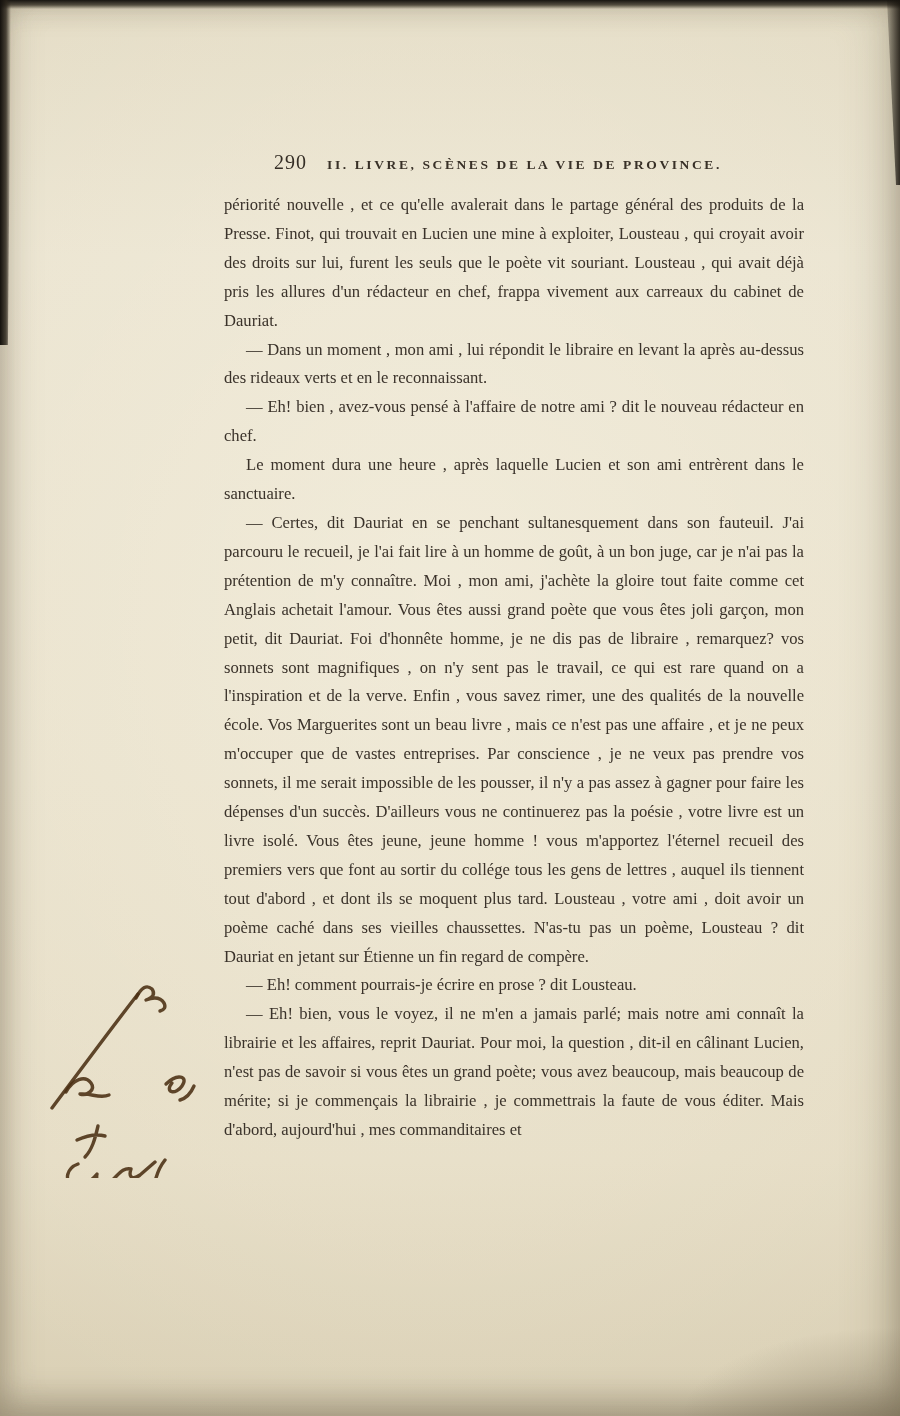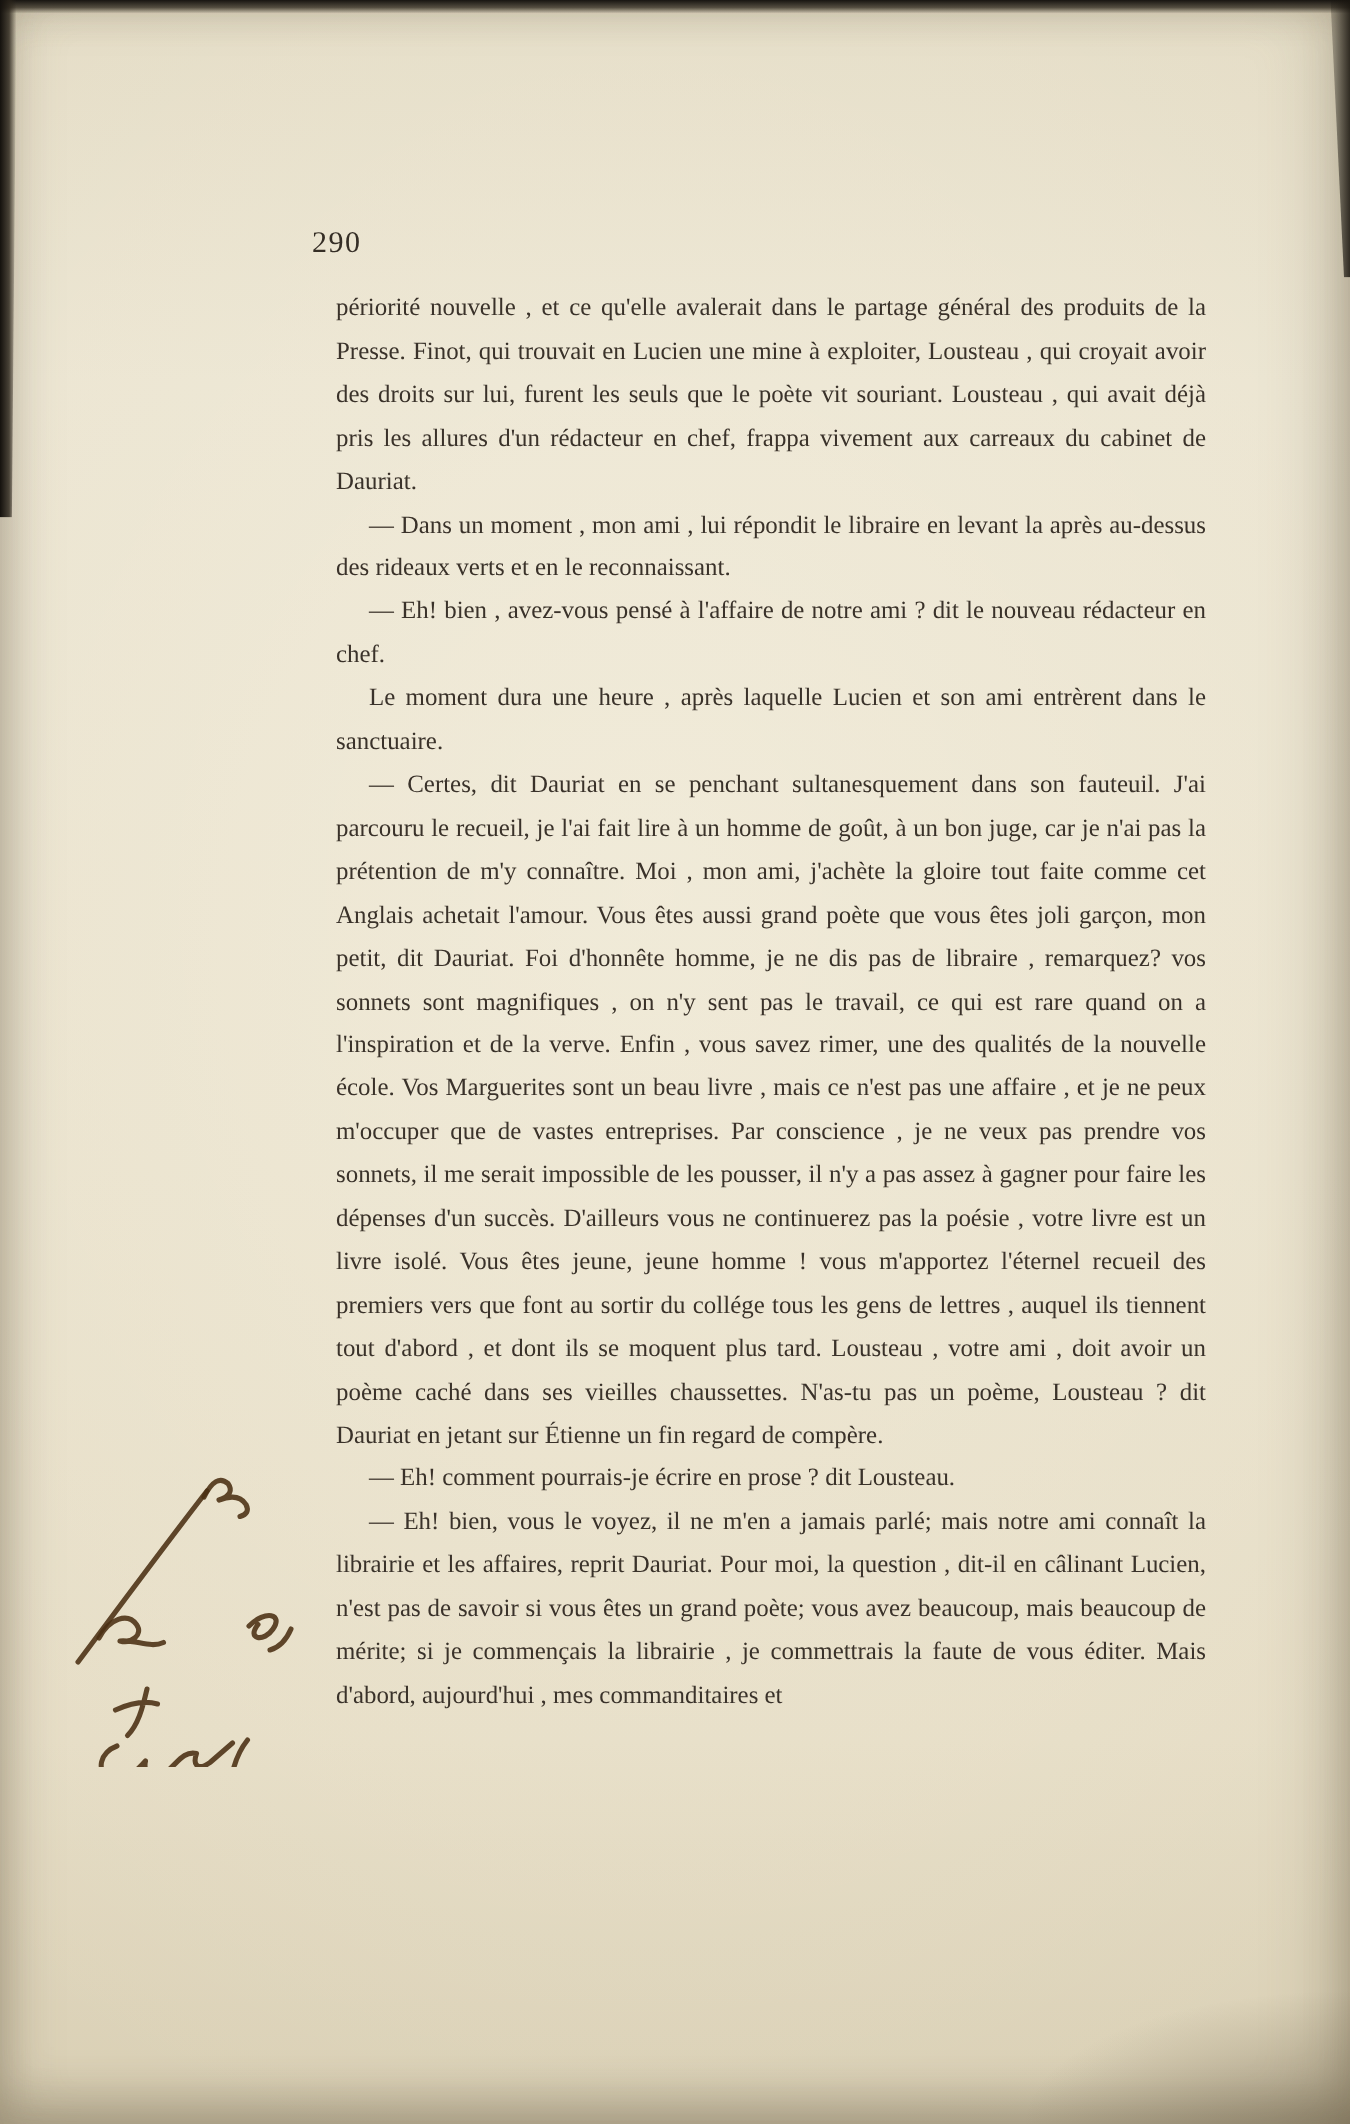--- a/index.html
+++ b/index.html
@@ -47,20 +47,21 @@
   
   .header {
     position: absolute;
     top: 151px;
     left: 208px;
     width: 580px;
     display: flex;
     align-items: baseline;
     gap: 20px;
     white-space: nowrap;
+    justify-content: center;
   }
   .pagenum {
     font-size: 20px;
     letter-spacing: 1px;
     color: #352e26;
   }
   .running-title {
     font-size: 13.5px;
     font-weight: 700;
     letter-spacing: 2.6px;
@@ -109,20 +110,21 @@
 
 <div class="scan">
 
   <div class="edge-top"></div>
   <div class="edge-left"></div>
   <div class="edge-right"></div>
   <div class="edge-bottom-right"></div>
 
   <div class="header">
     <span class="pagenum">290</span>
+    <span class="running-title">II. LIVRE, SCÈNES DE LA VIE DE PROVINCE.</span>
   </div>
 
   <div class="text-block">
       <p class="">périorité nouvelle , et ce qu'elle avalerait dans le partage général des produits de la Presse. Finot, qui trouvait en Lucien une mine à exploiter, Lousteau , qui croyait avoir des droits sur lui, furent les seuls que le poète vit souriant. Lousteau , qui avait déjà pris les allures d'un rédacteur en chef, frappa vivement aux carreaux du cabinet de Dauriat.</p>
       <p class="indent">— Dans un moment , mon ami , lui répondit le libraire en levant la après au-dessus des rideaux verts et en le reconnaissant.</p>
       <p class="indent">— Eh! bien , avez-vous pensé à l'affaire de notre ami ? dit le nouveau rédacteur en chef.</p>
       <p class="indent">Le moment dura une heure , après laquelle Lucien et son ami entrèrent dans le sanctuaire.</p>
       <p class="indent">— Certes, dit Dauriat en se penchant sultanesquement dans son fauteuil. J'ai parcouru le recueil, je l'ai fait lire à un homme de goût, à un bon juge, car je n'ai pas la prétention de m'y connaître. Moi , mon ami, j'achète la gloire tout faite comme cet Anglais achetait l'amour. Vous êtes aussi grand poète que vous êtes joli garçon, mon petit, dit Dauriat. Foi d'honnête homme, je ne dis pas de libraire , remarquez? vos sonnets sont magnifiques , on n'y sent pas le travail, ce qui est rare quand on a l'inspiration et de la verve. Enfin , vous savez rimer, une des qualités de la nouvelle école. Vos Marguerites sont un beau livre , mais ce n'est pas une affaire , et je ne peux m'occuper que de vastes entreprises. Par conscience , je ne veux pas prendre vos sonnets, il me serait impossible de les pousser, il n'y a pas assez à gagner pour faire les dépenses d'un succès. D'ailleurs vous ne continuerez pas la poésie , votre livre est un livre isolé. Vous êtes jeune, jeune homme ! vous m'apportez l'éternel recueil des premiers vers que font au sortir du collége tous les gens de lettres , auquel ils tiennent tout d'abord , et dont ils se moquent plus tard. Lousteau , votre ami , doit avoir un poème caché dans ses vieilles chaussettes. N'as-tu pas un poème, Lousteau ? dit Dauriat en jetant sur Étienne un fin regard de compère.</p>
       <p class="indent">— Eh! comment pourrais-je écrire en prose ? dit Lousteau.</p>
       <p class="indent">— Eh! bien, vous le voyez, il ne m'en a jamais parlé; mais notre ami connaît la librairie et les affaires, reprit Dauriat. Pour moi, la question , dit-il en câlinant Lucien, n'est pas de savoir si vous êtes un grand poète; vous avez beaucoup, mais beaucoup de mérite; si je commençais la librairie , je commettrais la faute de vous éditer. Mais d'abord, aujourd'hui , mes commanditaires et</p>

